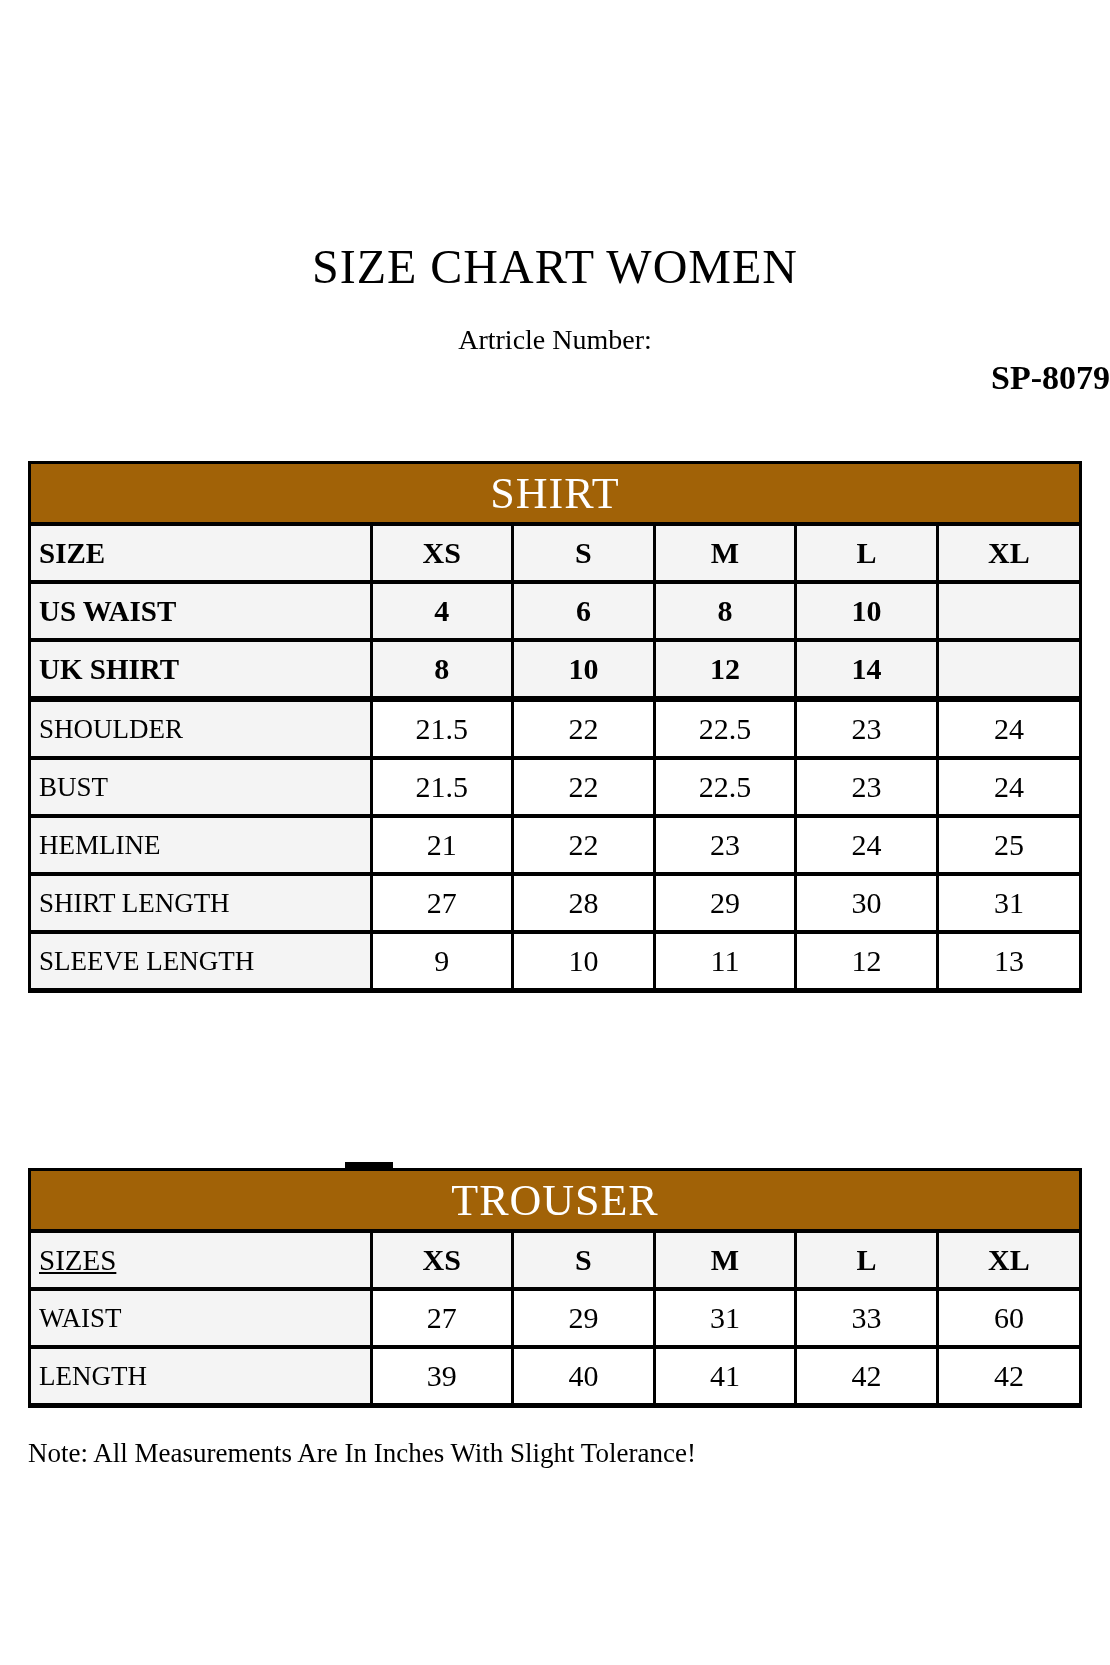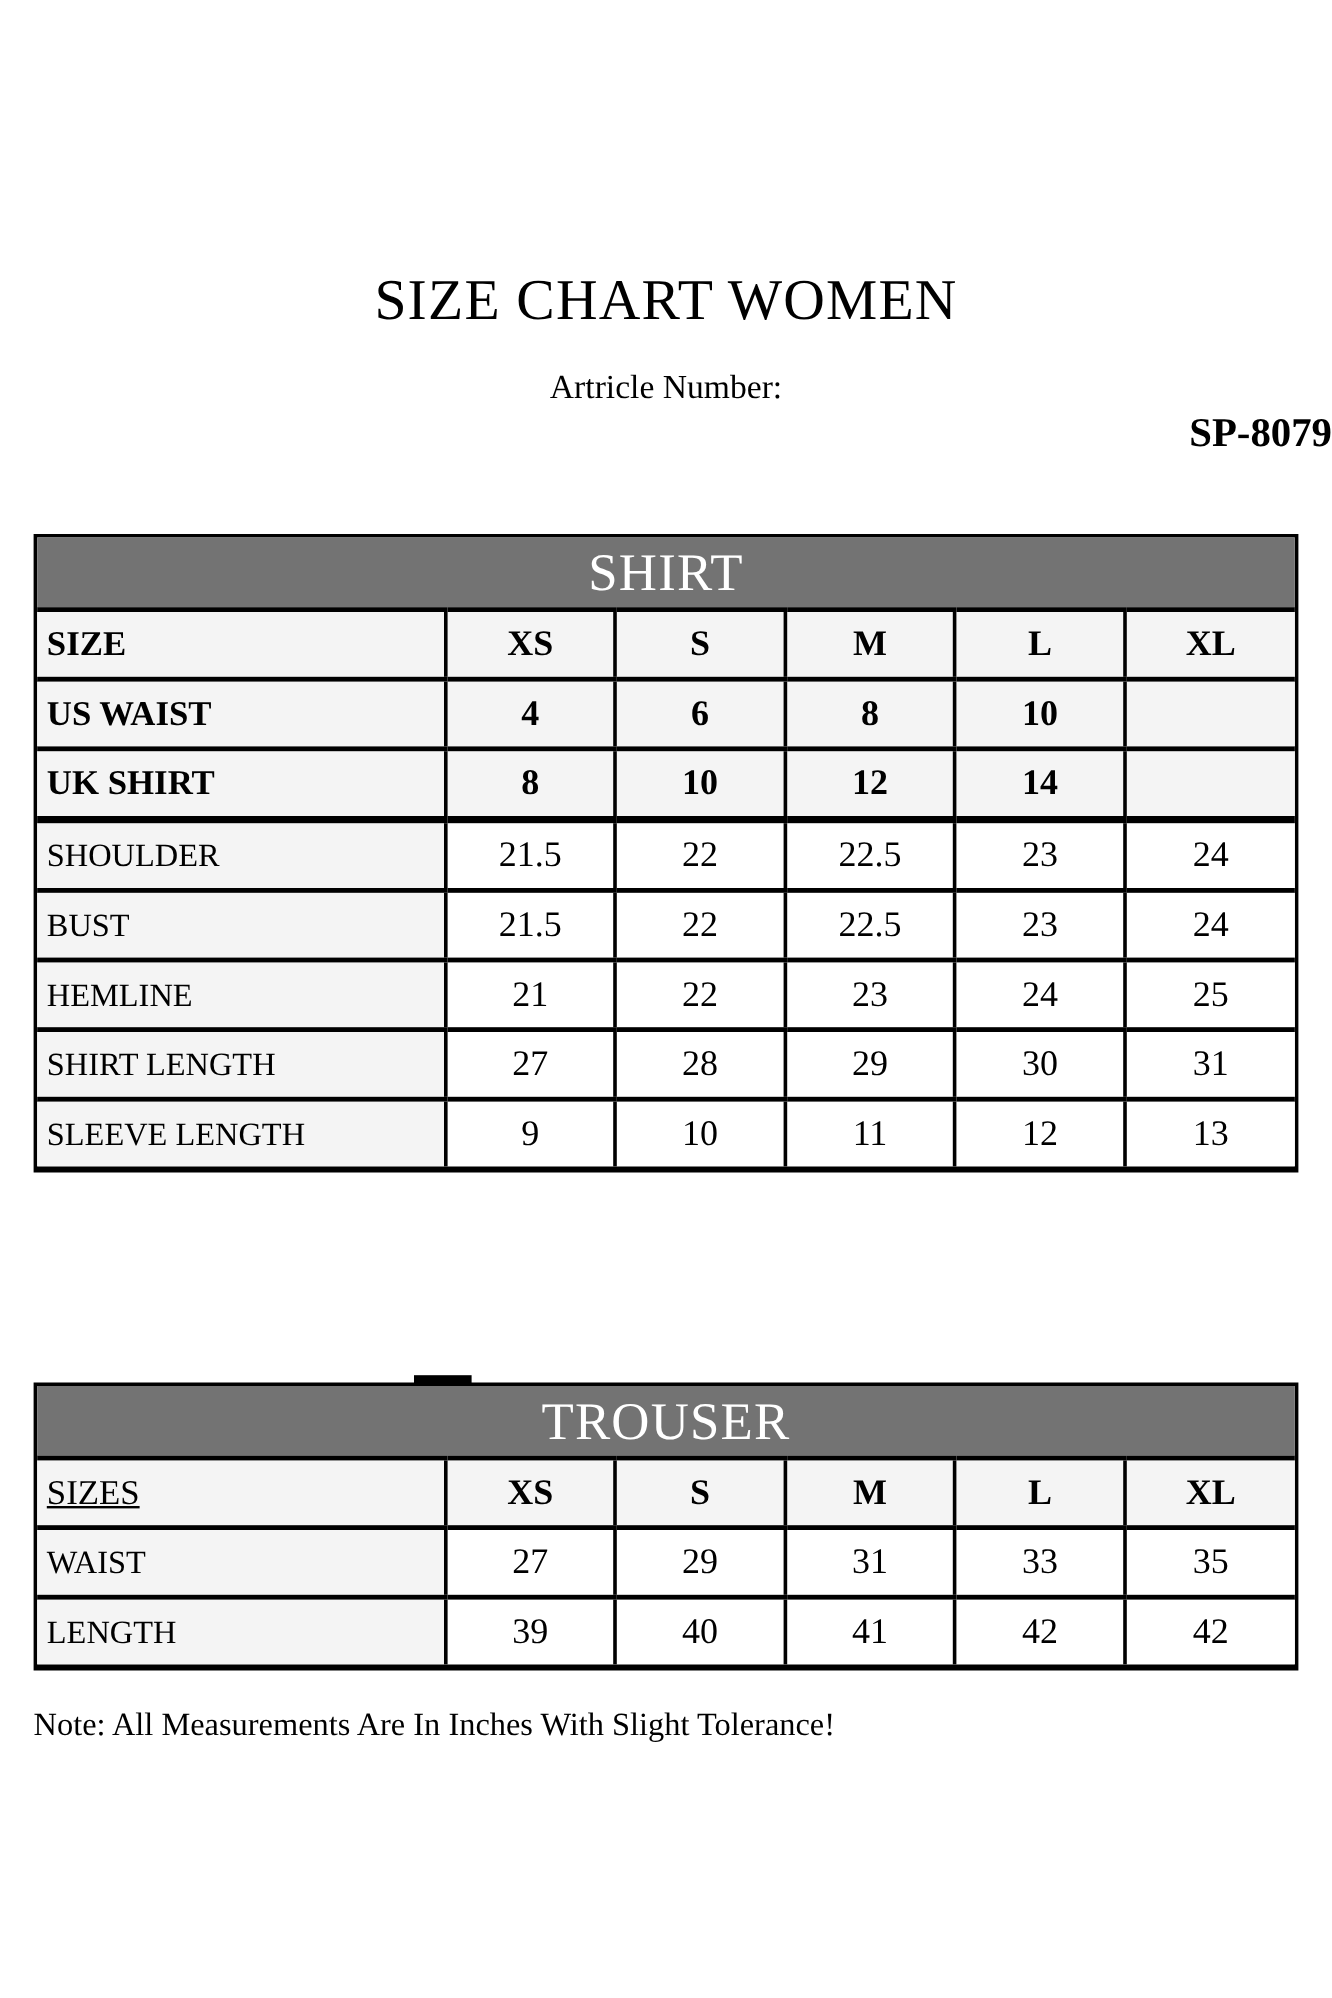--- a/index.html
+++ b/index.html
@@ -3,33 +3,33 @@
 <meta charset="utf-8">
 <style>
   html,body{margin:0;padding:0;}
   body{
     width:1110px;height:1665px;background:#ffffff;color:#000;
     font-family:"Liberation Serif","DejaVu Serif",serif;
     overflow:hidden;
   }
   .page{width:1110px;height:1665px;position:relative;}
   .title{
-    margin:0;padding-top:226px;text-align:center;
+    margin:16px;padding-top:226px;text-align:center;
     font-size:48px;font-weight:normal;letter-spacing:1px;line-height:1.05;
   }
   .article-label{margin-top:32px;text-align:center;font-size:28px;font-family:Liberation Serif, serif;}
   .article-number{margin-top:3px;text-align:right;font-size:34px;font-weight:bold;}
   .tbl{
     margin:0 28px;border:3px solid #000;border-bottom-width:5px;
     background:#fff;position:relative;
   }
   .tbl.shirt{margin-top:64px;}
   .tbl.trouser{margin-top:175px;}
   .bar{
-    background:#737373;color:#fff;text-align:center;
+    background:#a16207;color:#fff;text-align:center;
     height:58px;line-height:60px;font-size:44px;letter-spacing:1px;
   }
   table{width:100%;border-collapse:collapse;table-layout:fixed;}
   td{
     border-left:3px solid #000;border-top:4px solid #000;
     height:54px;text-align:center;font-size:30px;background:#ffffff;
     padding:0;overflow:hidden;
   }
   td:first-child{
     border-left:none;text-align:left;padding-left:8px;
@@ -152,21 +152,21 @@
             <td>M</td>
             <td>L</td>
             <td>XL</td>
           </tr>
           <tr>
             <td>WAIST</td>
             <td>27</td>
             <td>29</td>
             <td>31</td>
             <td>33</td>
-            <td>35</td>
+            <td>60</td>
           </tr>
           <tr>
             <td>LENGTH</td>
             <td>39</td>
             <td>40</td>
             <td>41</td>
             <td>42</td>
             <td>42</td>
           </tr>
         </tbody>

